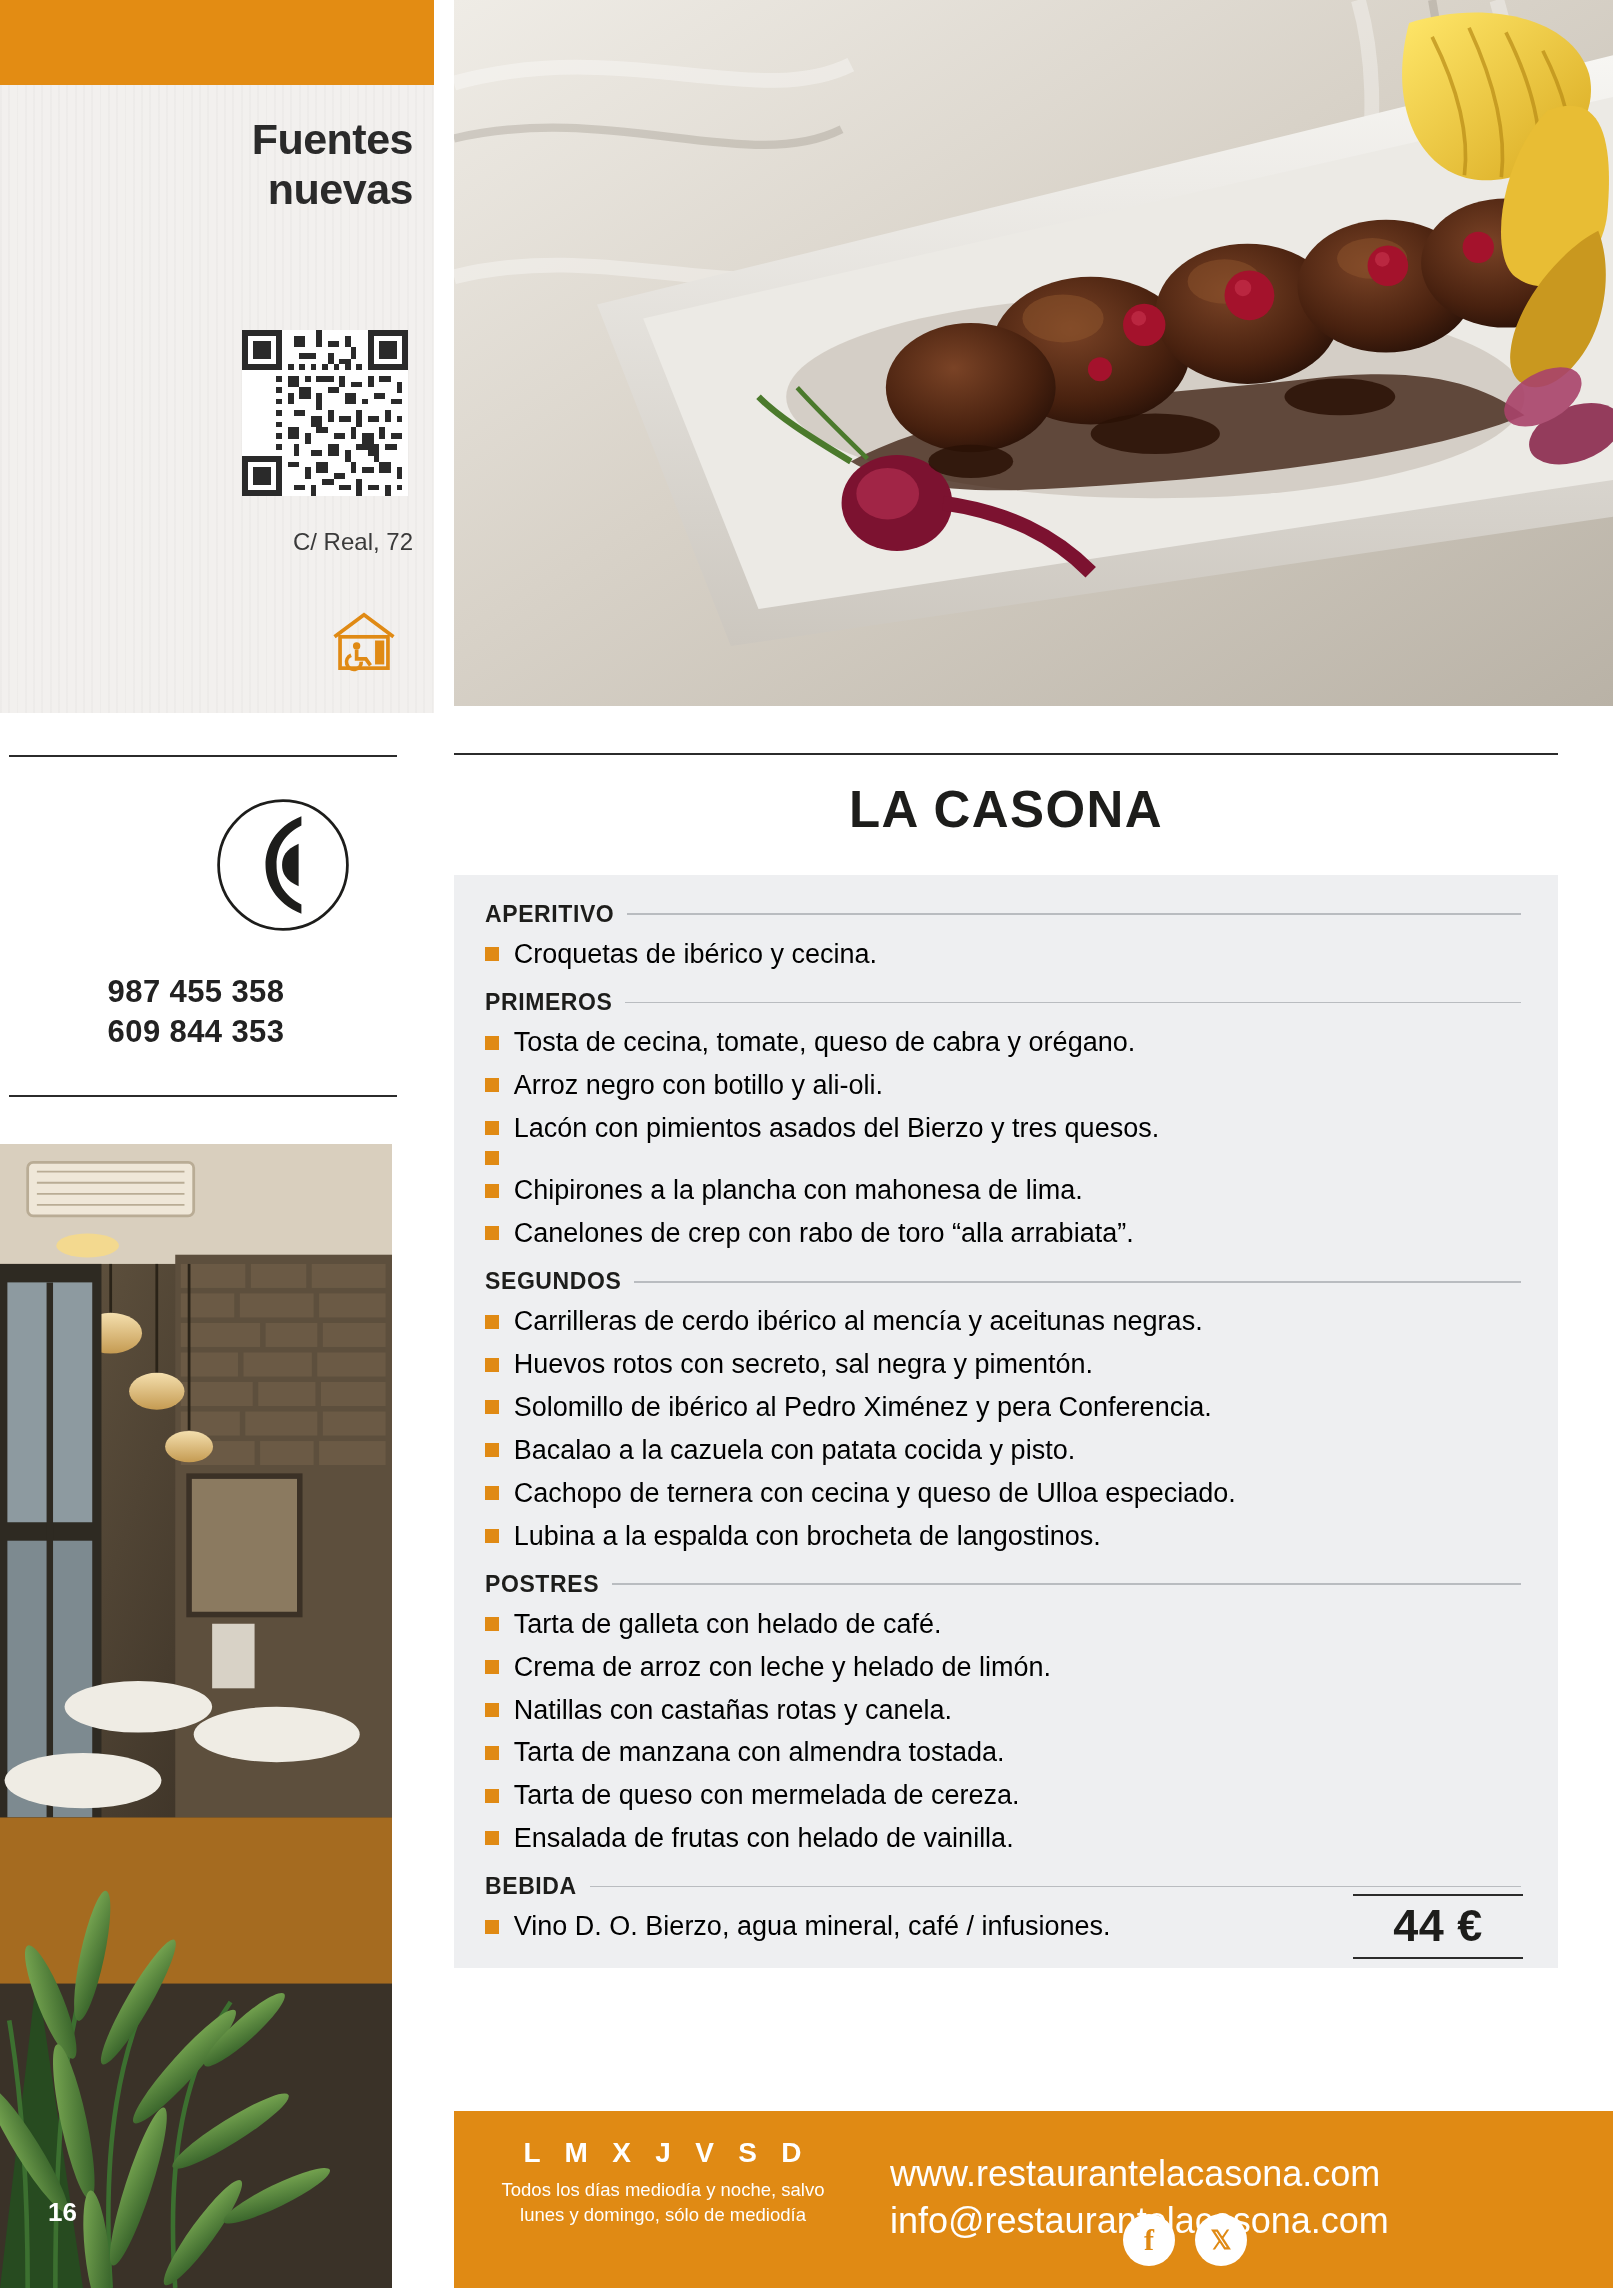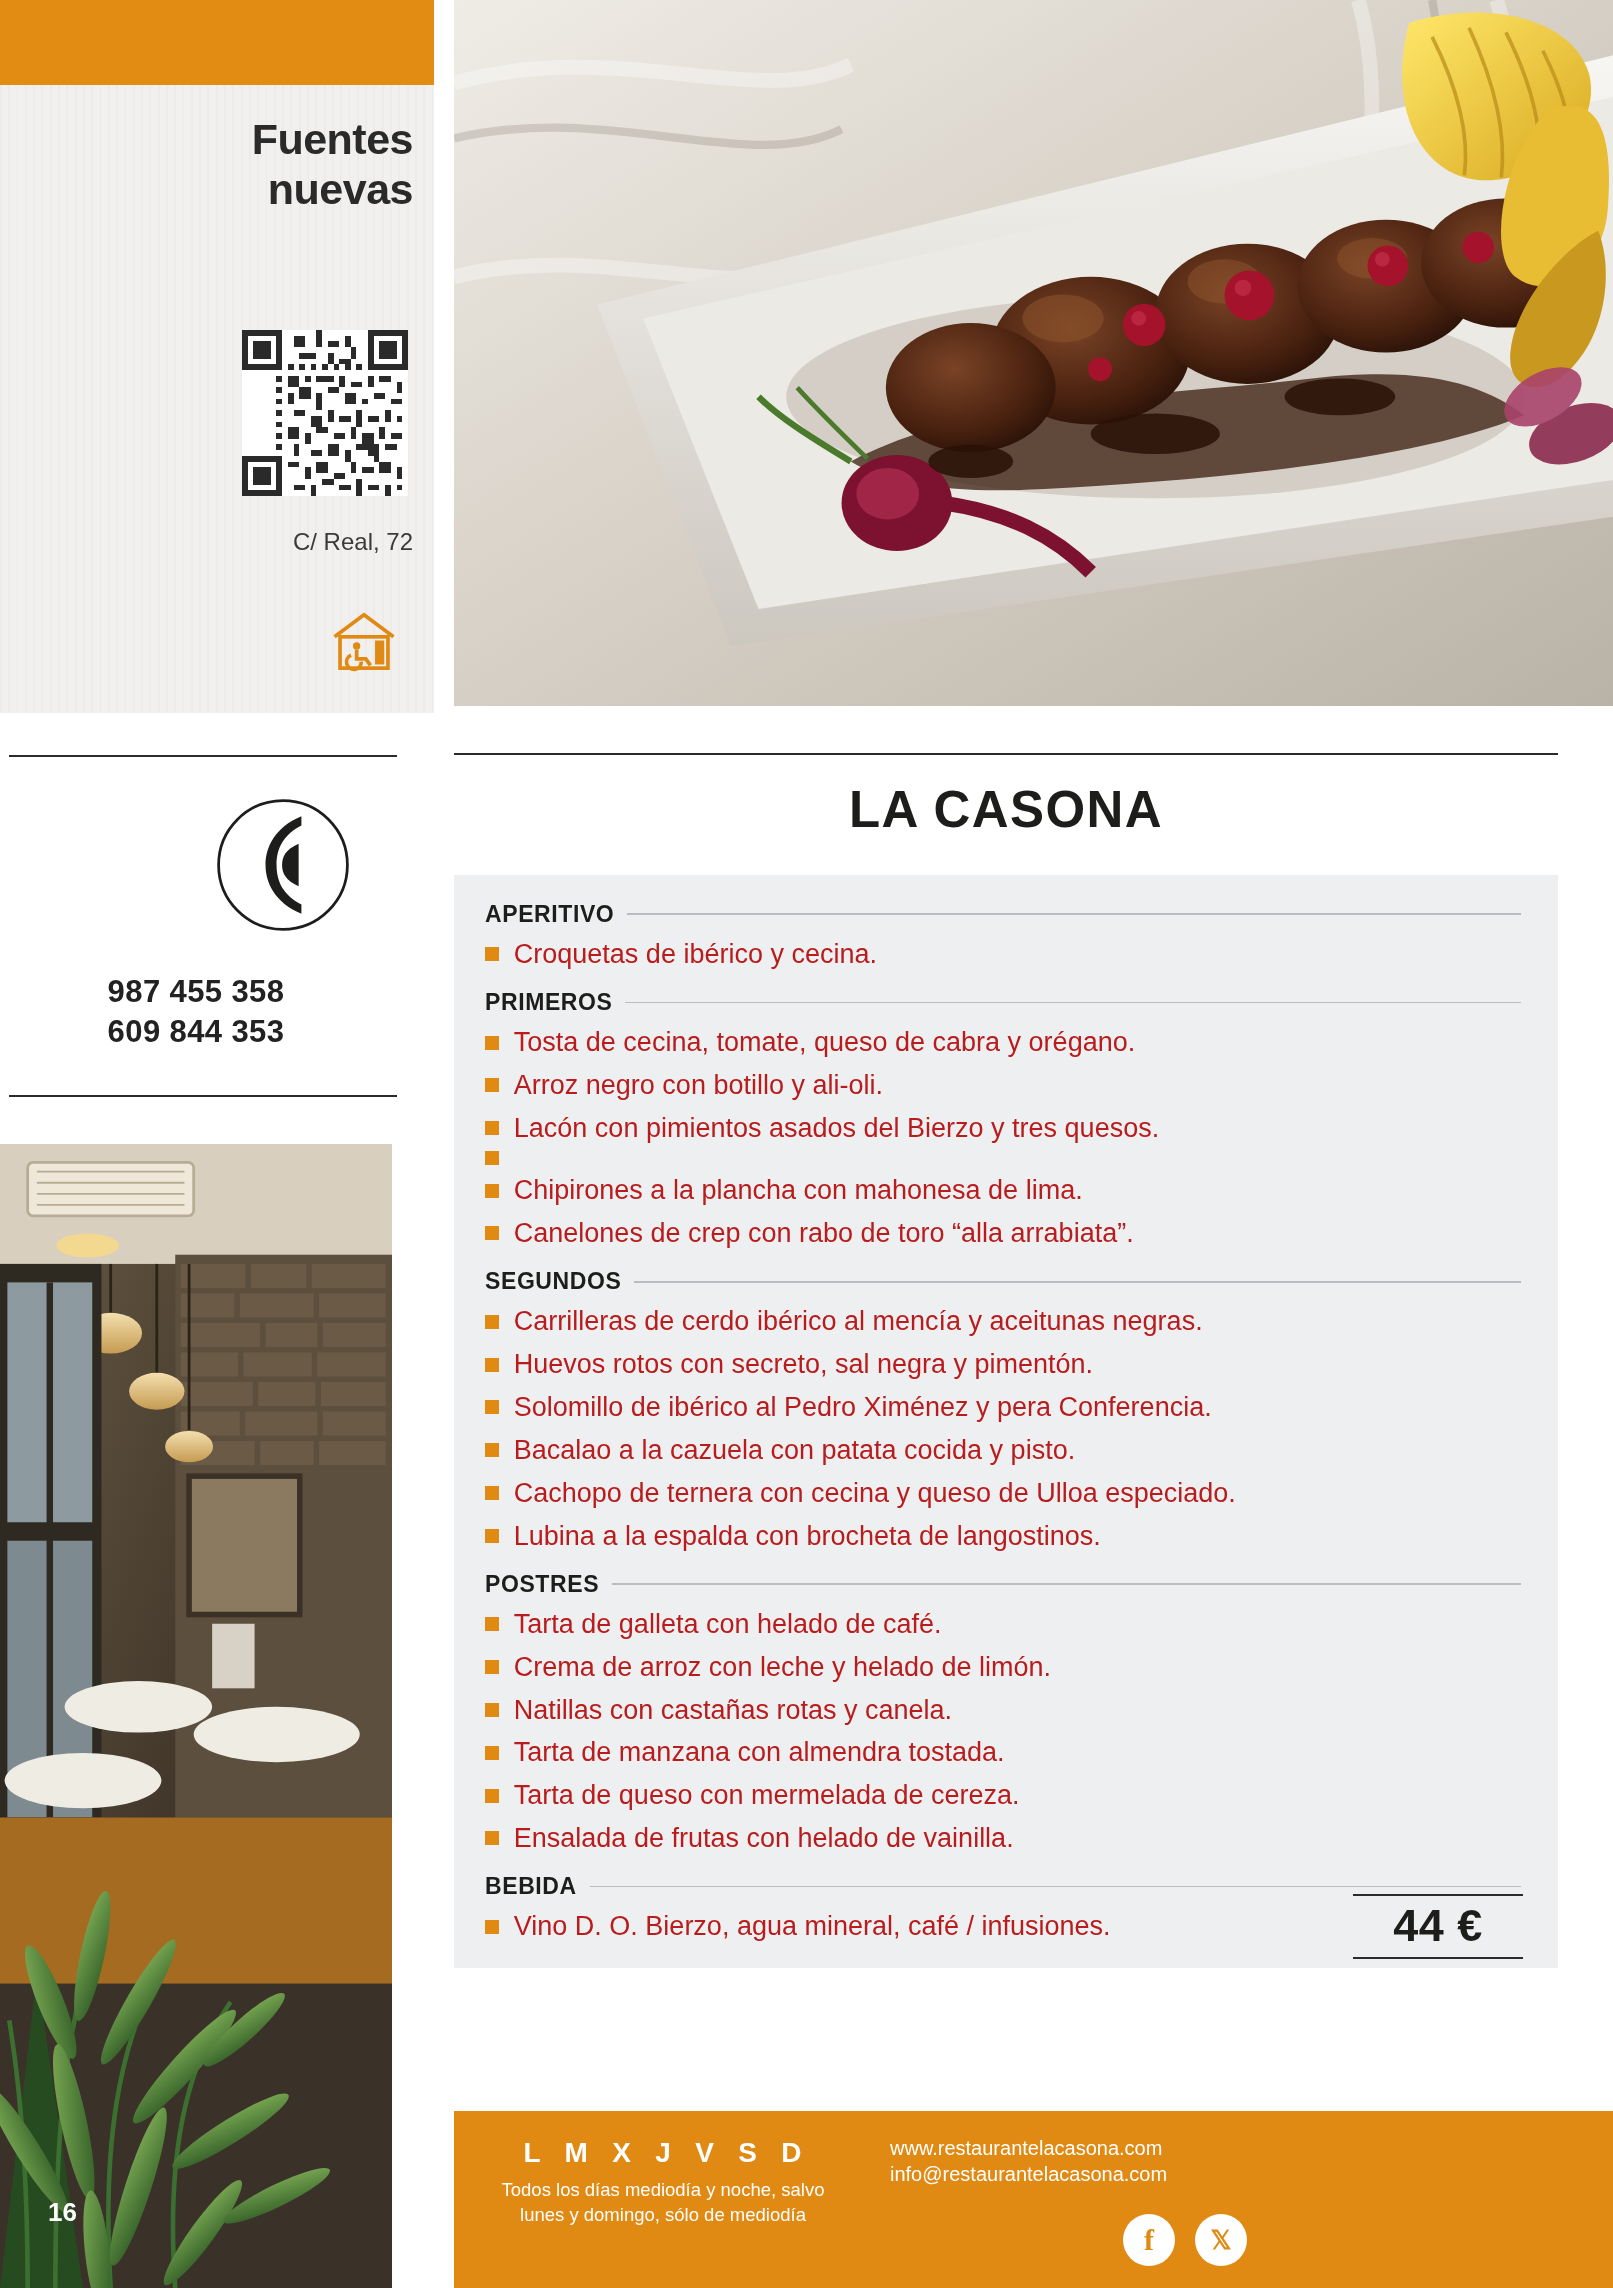--- a/index.html
+++ b/index.html
@@ -218,21 +218,21 @@
     width: 14px;
     height: 14px;
     background: #e08a14;
     flex: 0 0 auto;
     margin-right: 14.8px;
     position: relative;
     top: -1.8px;
   }
   .dish .dish-text {
     font-size: 27px;
-    color: #b91c1c;
+    color: #000000;
     line-height: 1.38;
   }
 
   .price-box {
     position: absolute;
     right: 35px;
     bottom: 9.2px;
     width: 170px;
     text-align: center;
   }
@@ -284,22 +284,22 @@
   .footer-right {
     position: absolute;
     left: 392px;
     top: 0;
     width: 767px;
     height: 178px;
     background: #e08a14;
     color: #ffffff;
   }
   .web {
-    font-size: 20px;
-    padding: 24px 0 0 44px;
+    font-size: 36px;
+    padding: 40px 0 0 44px;
     line-height: 1.3;
   }
   .web span { display: block; }
   .socials {
     position: absolute;
     left: 277px;
     top: 103px;
     display: flex;
     gap: 20px;
   }

